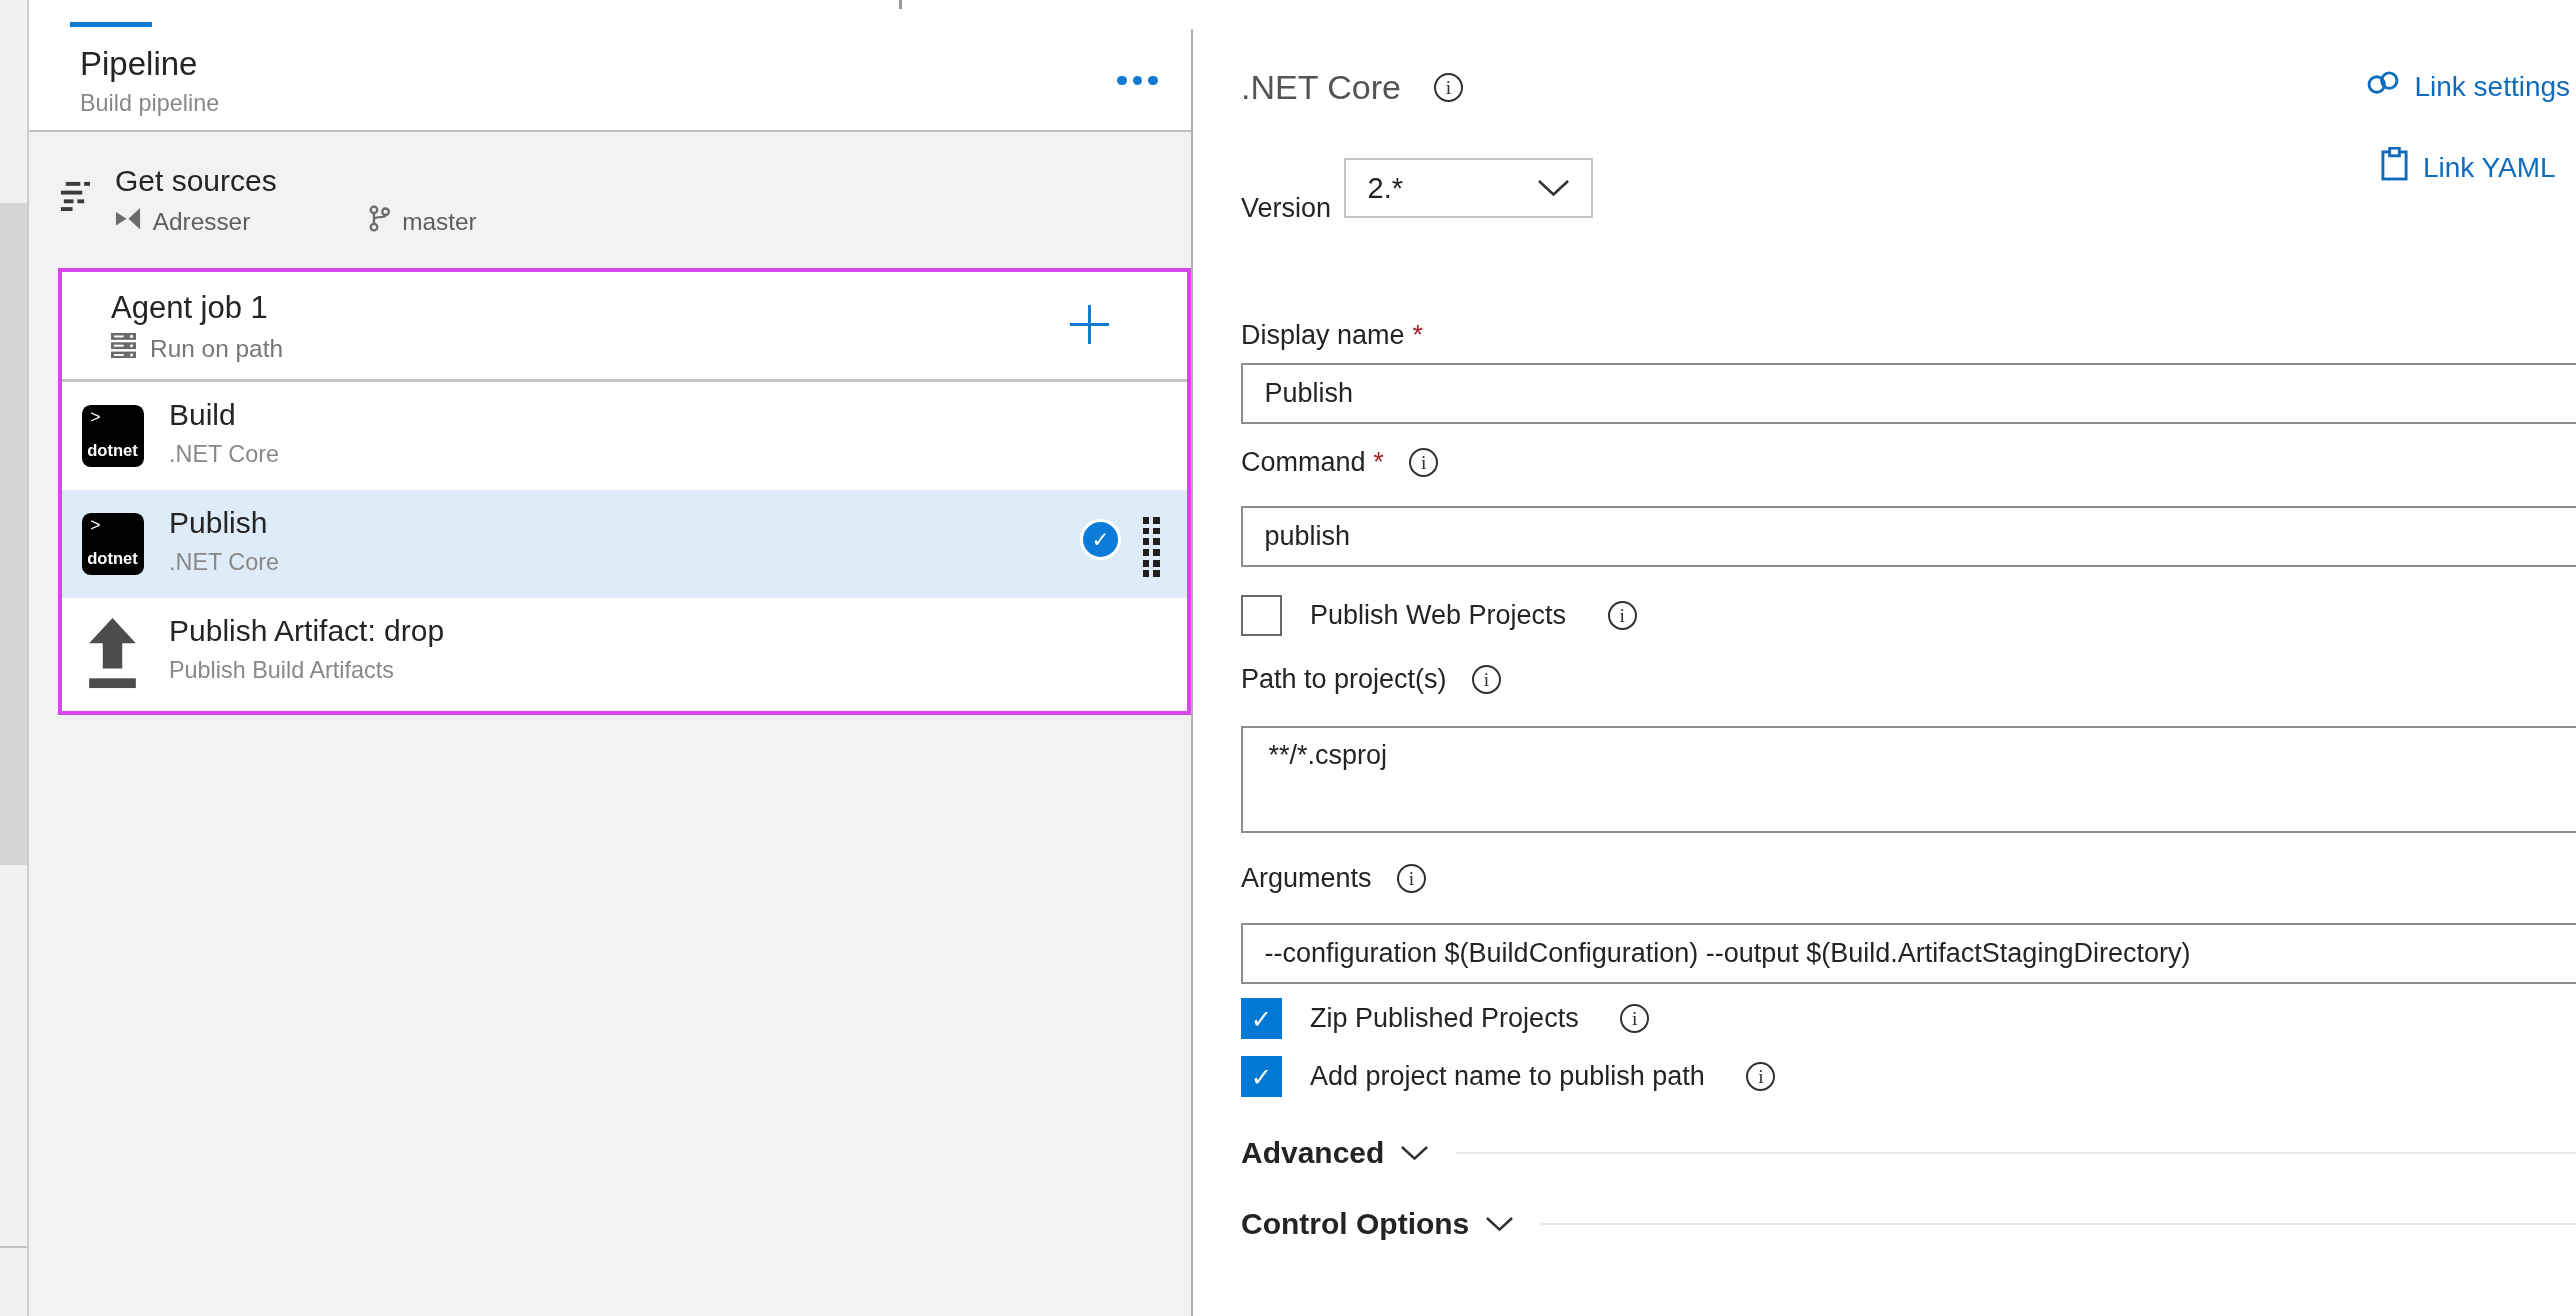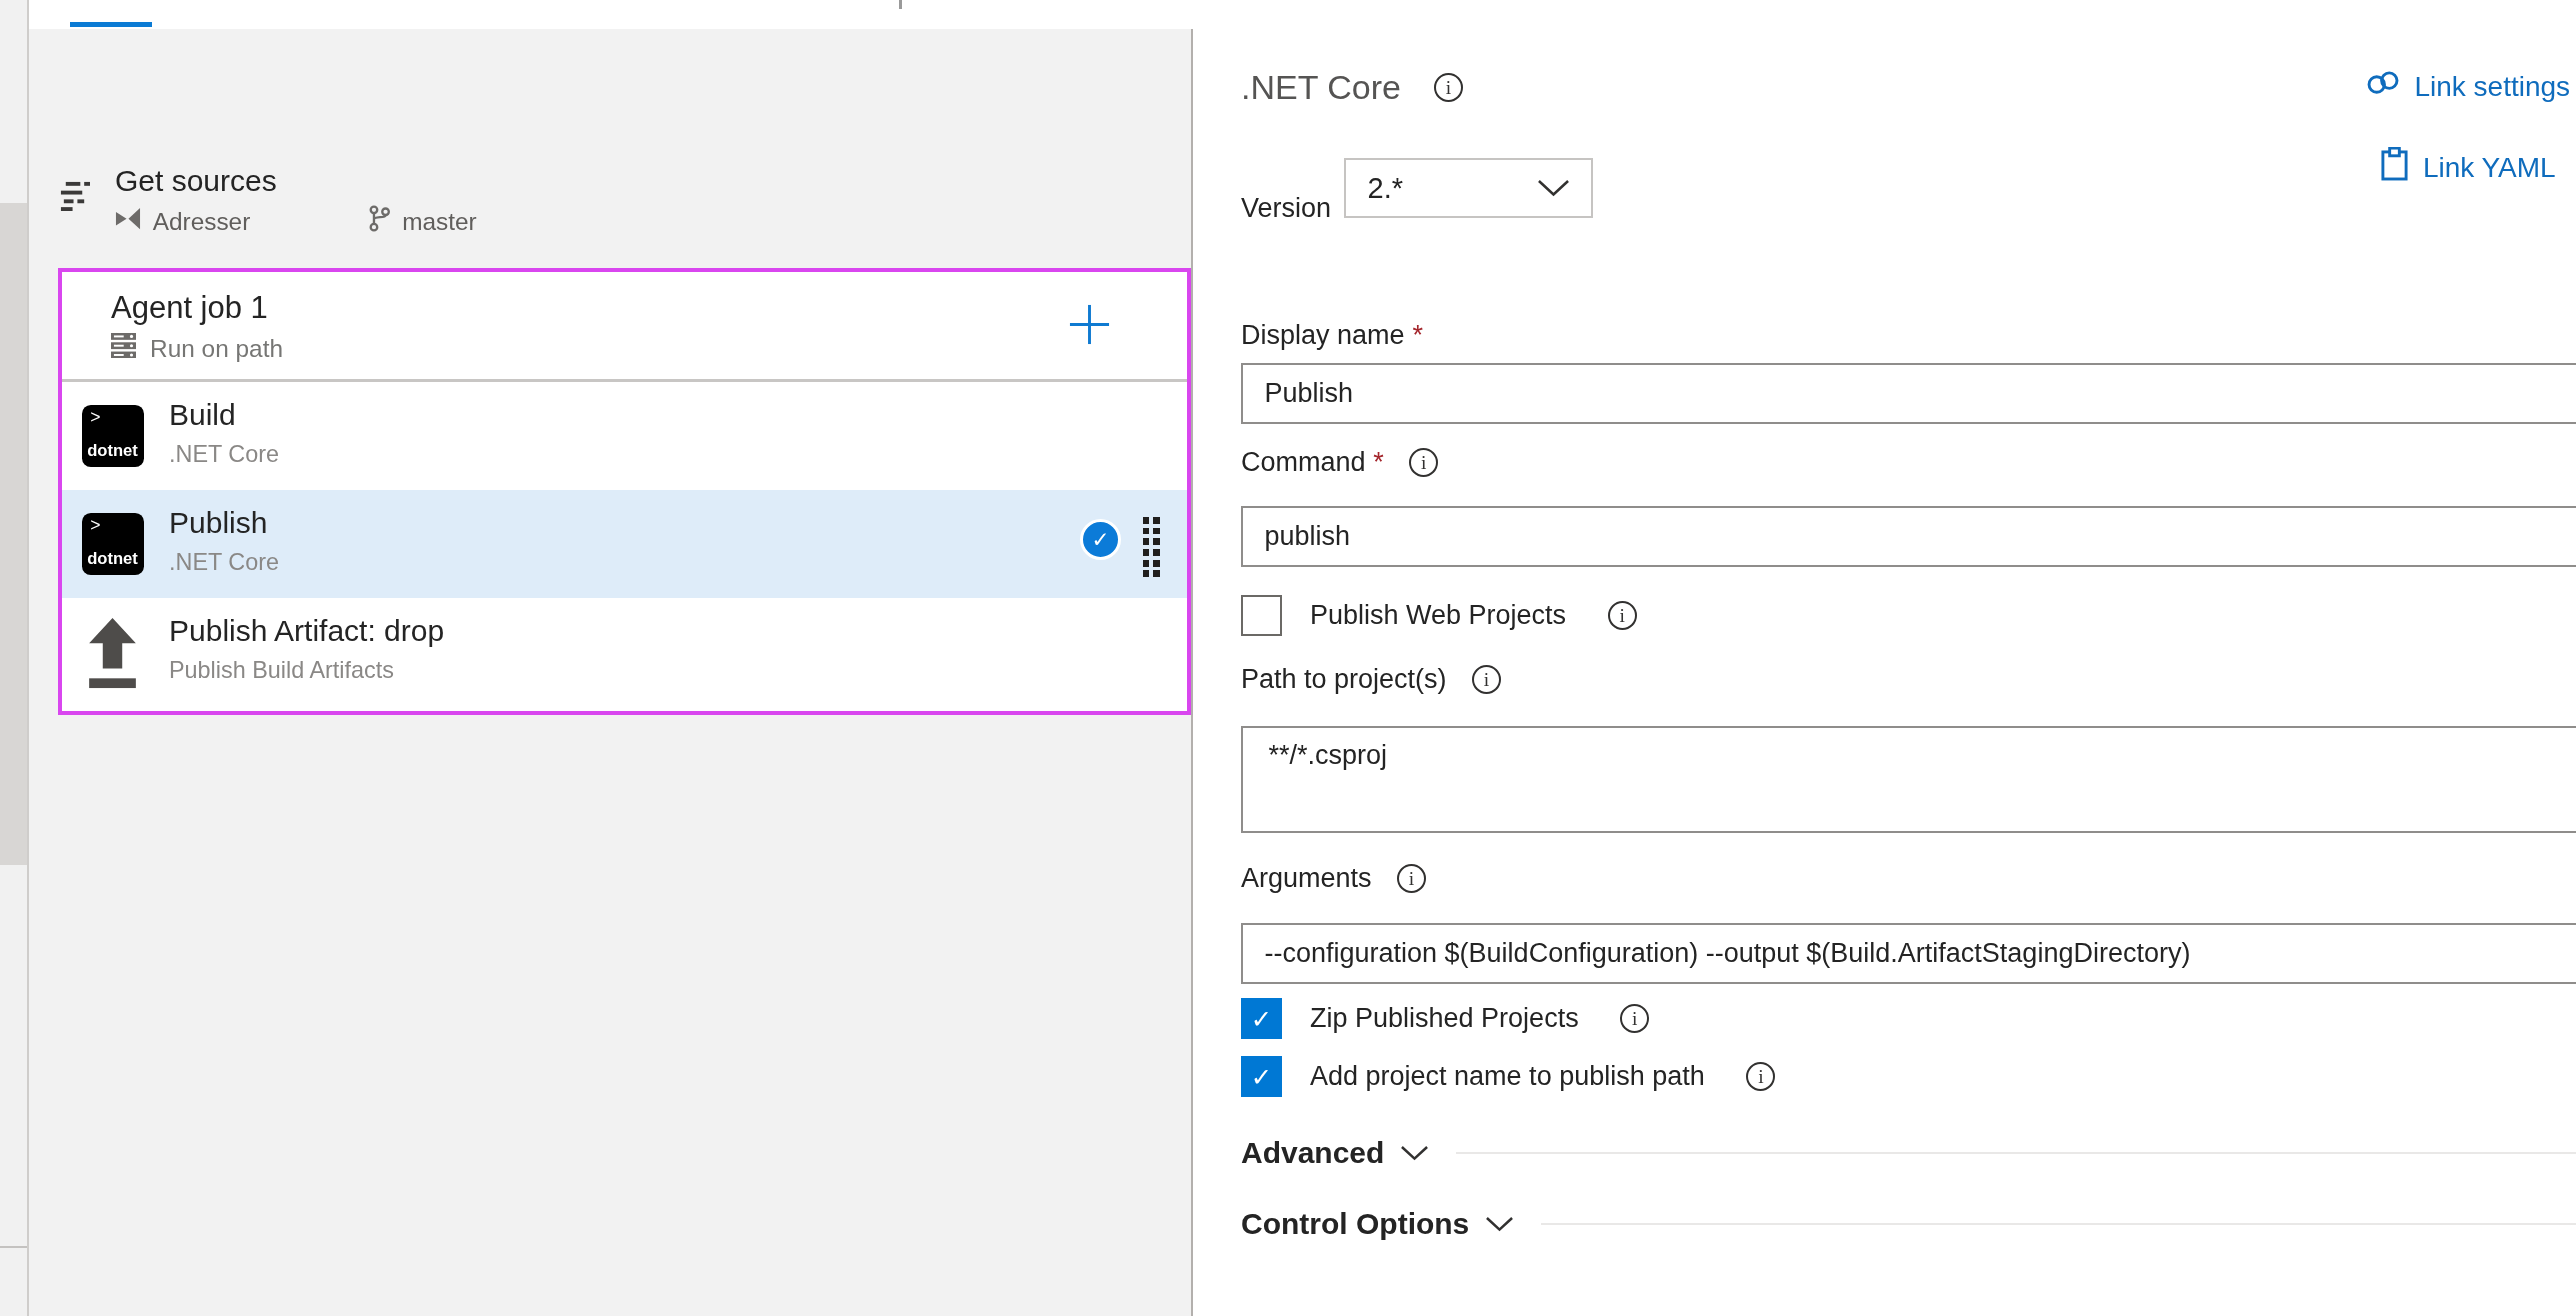--- a/index.html
+++ b/index.html
@@ -91,20 +91,29 @@
     <div class="top-tick"></div>
   </div>
 
   <div class="scroll-strip">
     <div class="scroll-thumb"></div>
     <div class="scroll-line"></div>
   </div>
 
   <div class="left-panel">
 
+    <div class="lp-header">
+      <div class="lp-title">Pipeline</div>
+      <div class="lp-subtitle">Build pipeline</div>
+      <div class="dots-button">
+        <i></i>
+          <i></i>
+          <i></i>
+      </div>
+    </div>
 
     <div class="get-sources">
       <span class="gs-icon">
         <svg width="31" height="31" viewBox="0 0 32 32">
           <g fill="#3b3a39">
             <rect x="7" y="2" width="15" height="4"></rect>
               <rect x="26" y="2" width="6" height="4"></rect>
             <rect x="2" y="11" width="22" height="4"></rect>
             <rect x="5" y="20" width="10" height="4"></rect>
               <rect x="19" y="20" width="7" height="4"></rect>

